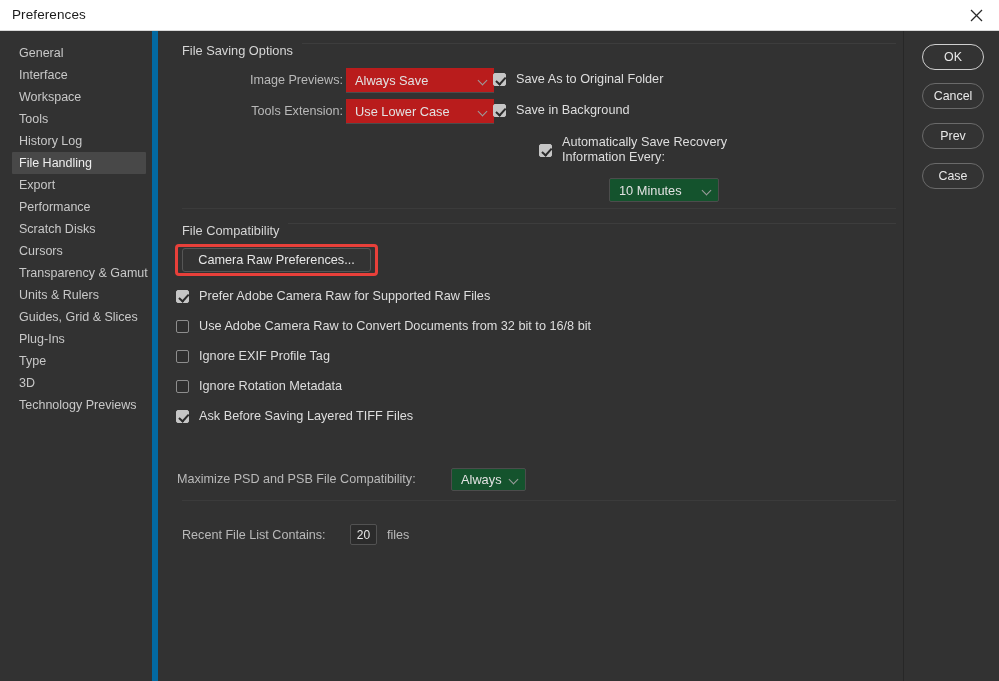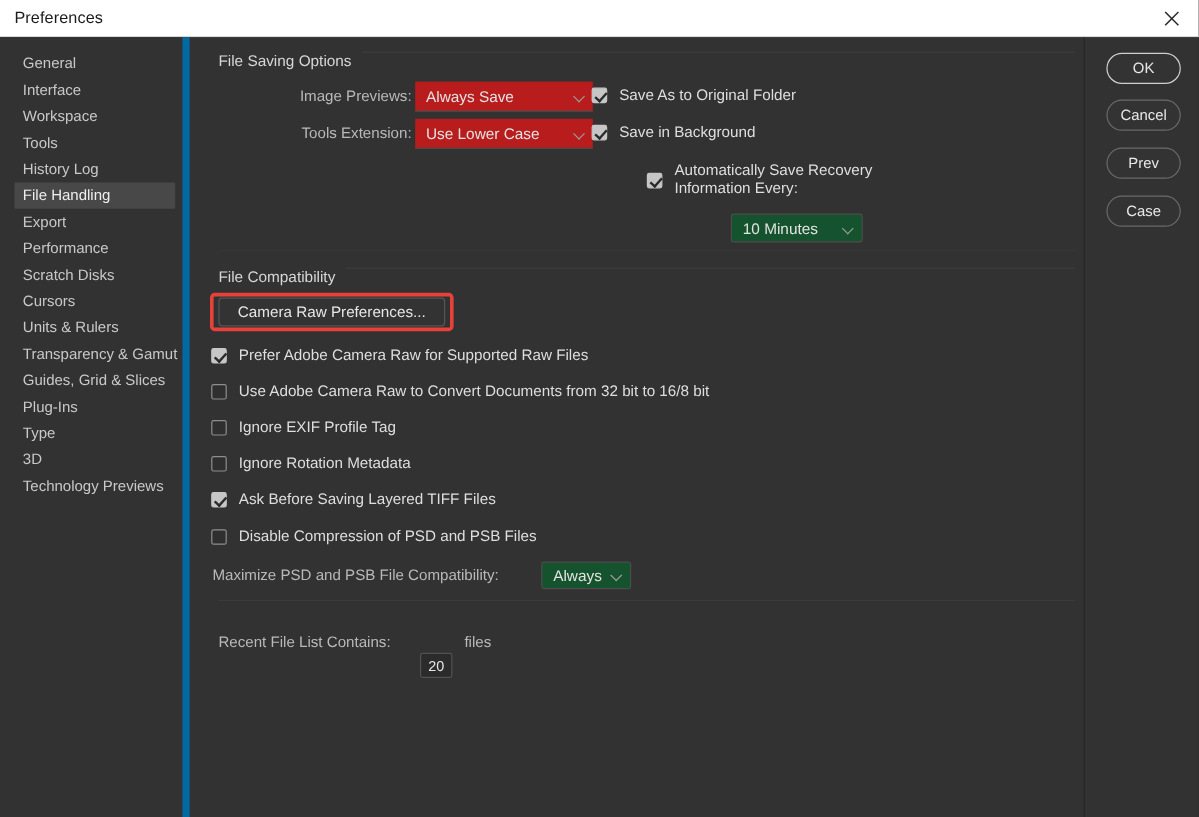--- a/index.html
+++ b/index.html
@@ -233,21 +233,20 @@
     position: absolute;
     left: 350px; top: 525px;
     width: 27px; height: 21px;
     background: #2b2b2b;
     border: 1px solid #525252;
     border-radius: 2px;
     display: flex; align-items: center; justify-content: center;
     font-size: 12px;
     color: #e6e6e6;
     cursor: text;
-    margin-top: 20px;
   }
 
   .railbtn {
     position: absolute;
     left: 18px;
     width: 62px; height: 26px;
     border-radius: 13px;
     background: #333333;
     border: 1px solid #6a6a6a;
     display: flex;
@@ -282,22 +281,22 @@
       <div class="side-item">General</div>
       <div class="side-item">Interface</div>
       <div class="side-item">Workspace</div>
       <div class="side-item">Tools</div>
       <div class="side-item">History Log</div>
       <div class="side-item active">File Handling</div>
       <div class="side-item">Export</div>
       <div class="side-item">Performance</div>
       <div class="side-item">Scratch Disks</div>
       <div class="side-item">Cursors</div>
+      <div class="side-item">Transparency &amp; Gamut</div>
       <div class="side-item">Units &amp; Rulers</div>
-      <div class="side-item">Transparency &amp; Gamut</div>
       <div class="side-item">Guides, Grid &amp; Slices</div>
       <div class="side-item">Plug-Ins</div>
       <div class="side-item">Type</div>
       <div class="side-item">3D</div>
       <div class="side-item">Technology Previews</div>
     </div>
 
     <div class="main">
 
       <div class="section-head" style="left:24px; top:12px; width:714px;">
@@ -366,24 +365,20 @@
       <div class="cbrow" style="left:18px; top:348px;">
         <span class="cb off"></span>
         <span class="cbtext">Ignore Rotation Metadata</span>
       </div>
 
       <div class="cbrow" style="left:18px; top:378px;">
         <span class="cb on"></span>
         <span class="cbtext">Ask Before Saving Layered TIFF Files</span>
       </div>
 
-      <div class="cbrow" style="left:18px; top:409px;">
-        <span class="cb off"></span>
-        <span class="cbtext">Disable Compression of PSD and PSB Files</span>
-      </div>
 
       <div class="plainlabel" style="left:19px; top:441px;">Maximize PSD and PSB File Compatibility:</div>
       <div class="dd boxed" style="left:293px; top:437px; width:75px; height:23px;">
         <span class="dd-val">Always</span>
         <span class="chev"></span>
       </div>
 
       <div class="hr" style="left:24px; top:469px; width:714px;"></div>
 
       <div class="plainlabel" style="left:24px; top:497px;">Recent File List Contains:</div>

